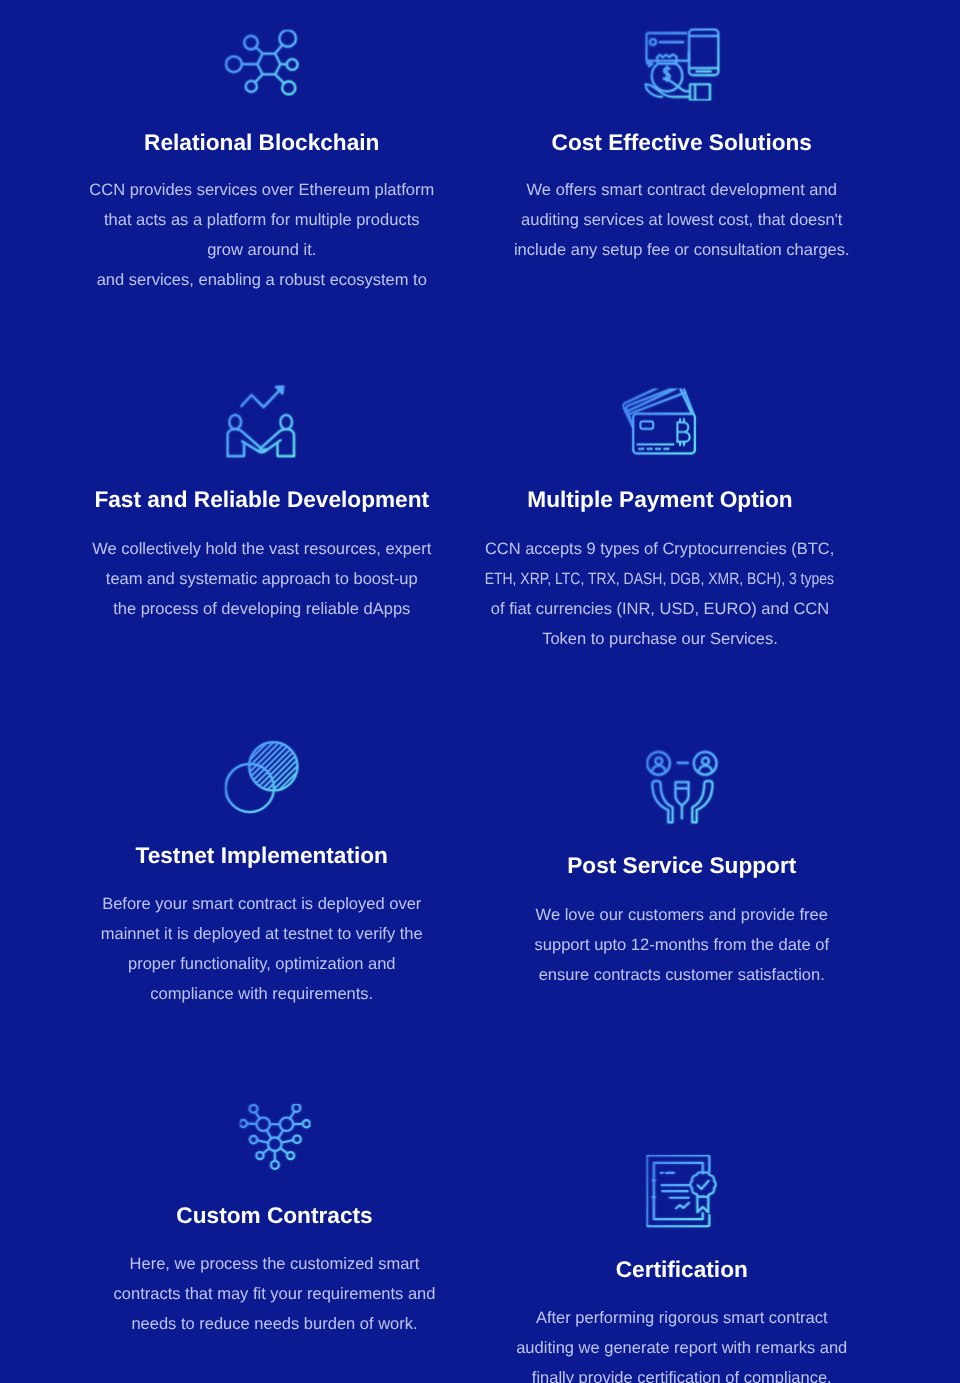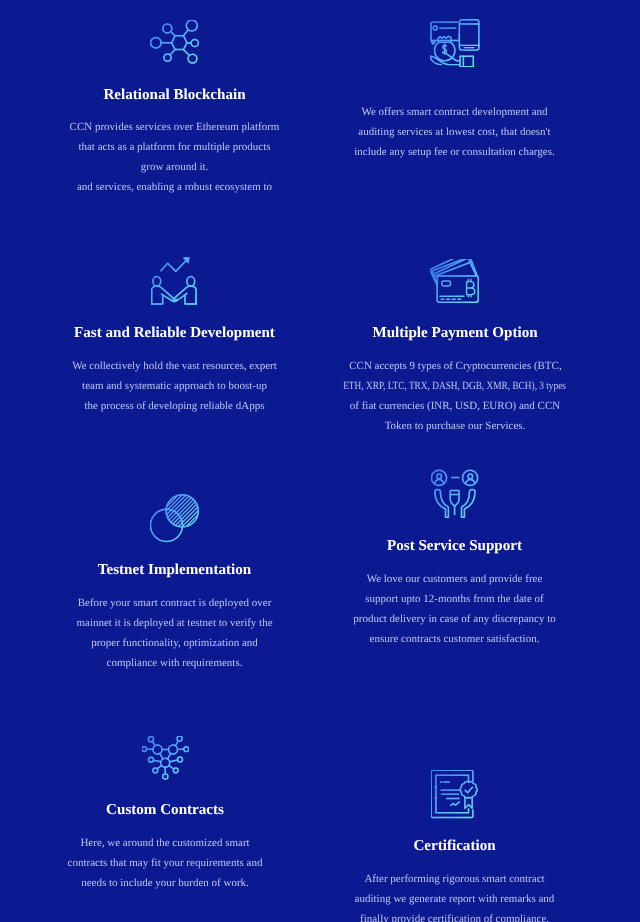--- a/index.html
+++ b/index.html
@@ -3,21 +3,21 @@
 <meta charset="utf-8">
 <title>CCN Services</title>
 <style>
   html,body{margin:0;padding:0;}
   body{width:640px;height:922px;background:#0c1a92;
        font-family:"Liberation Sans",sans-serif;overflow:hidden;
        -webkit-font-smoothing:antialiased;-moz-osx-font-smoothing:grayscale;
        text-rendering:geometricPrecision;}
   .grid,.card,.title,.desc{transform:translateZ(0);}
   .gdefs{position:absolute;left:0;top:0;}
-  .grid{position:relative;width:640px;height:922px;font-family:Liberation Serif, serif;}
+  .grid{position:relative;width:640px;height:922px;}
   .card{position:absolute;width:320px;text-align:center;}
   .icon-wrap{height:83.4px;display:flex;align-items:center;justify-content:center;}
   .icon-wrap svg{position:relative;top:-3.7px;filter:drop-shadow(0 0 0.6px rgba(90,170,250,0.45));}
   .title{color:#ffffff;font-weight:bold;font-size:15.1px;line-height:15.1px;
          margin:0;letter-spacing:0px;white-space:nowrap;}
   .desc{color:#bcc5f2;font-size:11px;line-height:20px;margin:0;padding-top:14.4px;}
   .desc .ln{display:block;white-space:nowrap;}
   .desc .ln > span{display:inline-block;transform-origin:center;}
 </style>
 </head>
@@ -115,20 +115,21 @@
     <path d="M16.4 26.9 C15.5 26.0 12.7 26.2 12.7 28.1 C12.7 30.4 16.6 29.6 16.6 32.0 C16.6 34.0 13.7 34.1 12.7 33.1"></path>
     <path d="M14.6 25.3 L14.6 35.0"></path>
     <path d="M12.6 33.6 C14.8 33.6 16.0 34.3 17.8 35.6 L25.0 40.9 C25.8 41.5 26.5 41.8 27.5 41.8 L29.6 41.8"></path>
     <path d="M0.2 37.2 C3.0 37.2 4.6 38.1 6.6 39.6 C10.7 42.6 13.4 45.6 18.8 45.6 L29.6 45.6"></path>
     <path d="M0.2 37.2 C0.2 38.9 0.9 40.3 2.1 41.6 C4.2 43.9 7.1 45.6 11.3 45.6"></path>
     <rect x="30.0" y="37.2" width="13.3" height="10.6"></rect>
     <path d="M33.4 37.2 L33.4 47.8"></path>
   </g>
 </svg>
       </div>
+  <div class="title">Cost Effective Solutions</div>
   <div class="desc">
         <span class="ln"><span>We offers smart contract development and</span></span>
         <span class="ln"><span>auditing services at lowest cost, that doesn't</span></span>
         <span class="ln"><span>include any setup fee or consultation charges.</span></span>
       </div>
 </div>
 <div class="card" style="left:14.5px;top:243.0px">
   <div class="icon-wrap">
         <svg class="ico" width="47" height="49" viewBox="0 0 47 49" fill="none" aria-hidden="true">
   <g stroke="url(#grad3)" stroke-width="1.5" fill="none" stroke-linecap="round" stroke-linejoin="round">
@@ -147,21 +148,21 @@
   </g>
 </svg>
       </div>
   <div class="title">Fast and Reliable Development</div>
   <div class="desc">
         <span class="ln"><span>We collectively hold the vast resources, expert</span></span>
         <span class="ln"><span>team and systematic approach to boost-up</span></span>
         <span class="ln"><span>the process of developing reliable dApps</span></span>
       </div>
 </div>
-<div class="card" style="left:295px;top:243.0px">
+<div class="card" style="left:280px;top:243.0px">
   <div class="icon-wrap">
         <svg class="ico" width="50" height="45" viewBox="0 0 50 45" fill="none" aria-hidden="true">
   <g stroke="url(#grad4)" stroke-width="1.45" fill="none" stroke-linecap="round" stroke-linejoin="round">
     <g transform="translate(-0.2 10.6) rotate(-25.0)">
       <path d="M2.0 0 L37.5 0 C38.6 0 39.5 0.9 39.5 2.0 L39.5 23.5 C39.5 24.6 38.6 25.5 37.5 25.5 L2.0 25.5 C0.9 25.5 0 24.6 0 23.5 L0 2.0 C0 0.9 0.9 0 2.0 0 Z"></path>
       <path d="M0 5.6 L39.5 5.6"></path>
     </g>
     <g transform="translate(2.0 12.0) rotate(-21.0)">
       <path d="M2.0 0 L38.5 0 C39.6 0 40.5 0.9 40.5 2.0 L40.5 23.5 C40.5 24.6 39.6 25.5 38.5 25.5 L2.0 25.5 C0.9 25.5 0 24.6 0 23.5 L0 2.0 C0 0.9 0.9 0 2.0 0 Z"></path>
       <path d="M0 5.6 L40.5 5.6"></path>
@@ -201,21 +202,21 @@
 </svg>
       </div>
   <div class="title">Testnet Implementation</div>
   <div class="desc">
         <span class="ln"><span>Before your smart contract is deployed over</span></span>
         <span class="ln"><span>mainnet it is deployed at testnet to verify the</span></span>
         <span class="ln"><span>proper functionality, optimization and</span></span>
         <span class="ln"><span>compliance with requirements.</span></span>
       </div>
 </div>
-<div class="card" style="left:294.5px;top:456px">
+<div class="card" style="left:294.5px;top:487px">
   <div class="icon-wrap">
         <svg class="ico" width="48" height="50" viewBox="0 0 48 50" fill="none" aria-hidden="true">
   <g stroke="url(#grad6)" stroke-width="1.5" fill="none" stroke-linecap="round" stroke-linejoin="round">
     <circle cx="8.0" cy="8.9" r="7.6"></circle>
     <circle cx="39.1" cy="8.9" r="7.6"></circle>
     <circle cx="8.2" cy="7.4" r="2.3"></circle>
     <path d="M3.8 13.9 C4.5 11.6 6.1 10.4 8.2 10.4 C10.3 10.4 11.9 11.6 12.6 13.9"></path>
     <circle cx="39.3" cy="7.4" r="2.3"></circle>
     <path d="M34.9 13.9 C35.6 11.6 37.2 10.4 39.3 10.4 C41.4 10.4 43.0 11.6 43.7 13.9"></path>
     <path d="M20.7 8.5 L27.7 8.5"></path>
@@ -227,25 +228,24 @@
              L20.9 34.5 C19.9 33.5 19.3 32.3 19.3 30.8 Z"></path>
     <path d="M19.3 25.6 L28.0 25.6"></path>
     <path d="M23.6 37.2 L23.6 45.6"></path>
   </g>
 </svg>
       </div>
   <div class="title">Post Service Support</div>
   <div class="desc">
         <span class="ln"><span>We love our customers and provide free</span></span>
         <span class="ln"><span>support upto 12-months from the date of</span></span>
-        <span class="ln"><span>product delivery in case of any discrepancy to</span></span>
         <span class="ln"><span>ensure contracts customer satisfaction.</span></span>
       </div>
 </div>
-<div class="card" style="left:5px;top:720.0px">
+<div class="card" style="left:23px;top:720.0px">
   <div class="icon-wrap">
         <svg class="ico" width="47" height="44" viewBox="0 0 47 44" fill="none" aria-hidden="true">
   <g stroke="url(#grad7)" stroke-width="1.45" fill="none" stroke-linecap="round" stroke-linejoin="round">
     <path d="M13.1 9.7 L10.4 5.4"></path>
     <path d="M11.0 13.3 L4.6 13.1"></path>
     <path d="M20.0 13.5 L26.5 13.5"></path>
     <path d="M17.8 17.4 L20.9 22.9"></path>
     <path d="M33.3 9.7 L36.3 4.8"></path>
     <path d="M35.5 13.4 L41.9 13.3"></path>
     <path d="M28.7 17.4 L25.5 22.9"></path>
@@ -264,23 +264,23 @@
     <circle cx="9.0" cy="23.7" r="2.5"></circle>
     <circle cx="38.0" cy="23.5" r="2.5"></circle>
     <circle cx="13.3" cy="34.4" r="2.4"></circle>
     <circle cx="33.7" cy="34.4" r="2.4"></circle>
     <circle cx="23.3" cy="40.6" r="2.6"></circle>
   </g>
 </svg>
       </div>
   <div class="title">Custom Contracts</div>
   <div class="desc">
-        <span class="ln"><span>Here, we around the customized smart</span></span>
+        <span class="ln"><span>Here, we process the customized smart</span></span>
         <span class="ln"><span>contracts that may fit your requirements and</span></span>
-        <span class="ln"><span>needs to include your burden of work.</span></span>
+        <span class="ln"><span>needs to reduce needs burden of work.</span></span>
       </div>
 </div>
 <div class="card" style="left:294.5px;top:756px">
   <div class="icon-wrap">
         <svg class="ico" width="47" height="49" viewBox="0 0 47 49" fill="none" aria-hidden="true">
   <g stroke="url(#grad8)" stroke-width="1.45" fill="none" stroke-linecap="round" stroke-linejoin="round">
     <path d="M41.9 11.2 L41.9 1.3 C41.9 0.7 41.4 0.2 40.8 0.2 L1.3 0.2 C0.7 0.2 0.2 0.7 0.2 1.3 L0.2 46.4 C0.2 47.0 0.7 47.5 1.3 47.5 L40.8 47.5 C41.4 47.5 41.9 47.0 41.9 46.4 L41.9 40.0"></path>
     <path d="M37.5 12.2 L37.5 5.3 L4.9 5.3 L4.9 42.8 L37.5 42.8 L37.5 38.8"></path>
     <path d="M9.5 11.9 L11.0 11.9 M13.0 11.9 L18.4 11.9"></path>
     <path d="M10.0 20.1 L28.3 20.1"></path>

